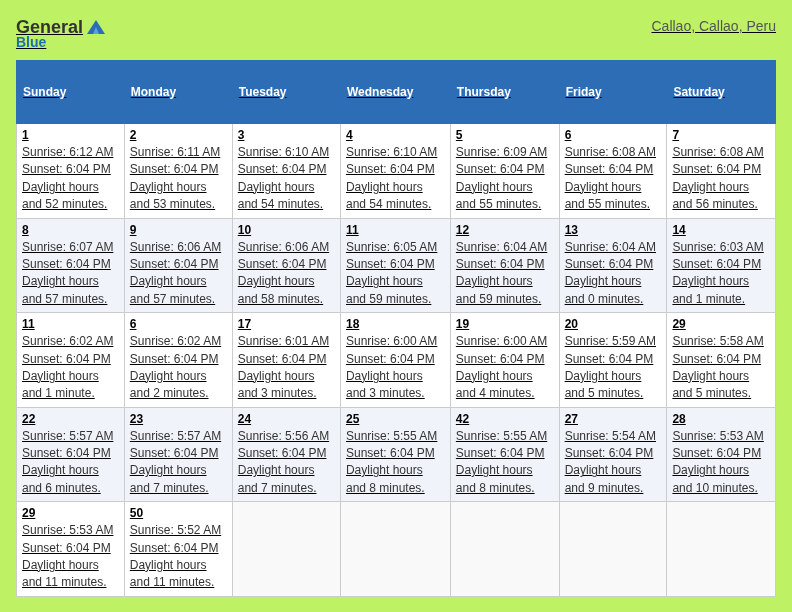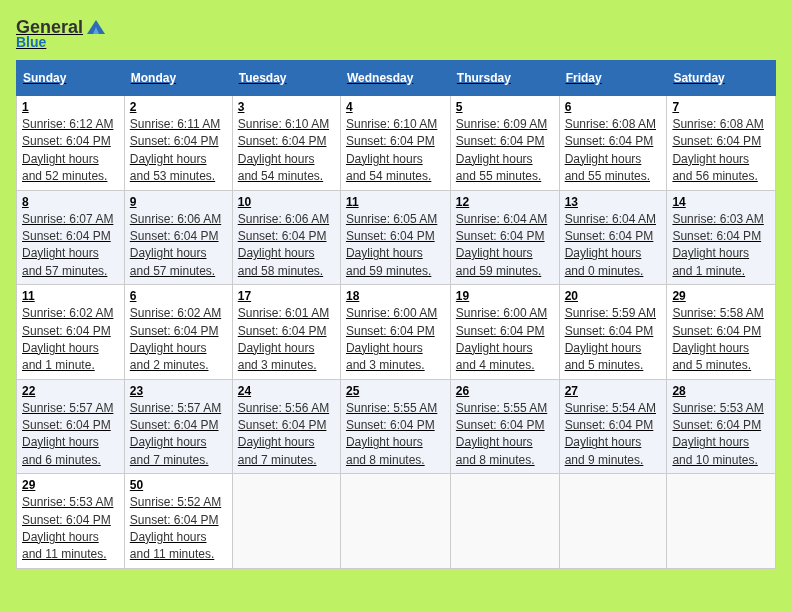--- a/index.html
+++ b/index.html
@@ -58,21 +58,21 @@
     }
     .calendar {
       width: 100%;
       border-collapse: collapse;
       font-size: 10.5px;
     }
     .calendar th {
       background-color: #2d6db5;
       color: #fff;
       text-align: left;
-      padding: 10px 6px;
+      padding: 24px 6px;
       font-size: 12px;
       font-weight: bold;
       border: 1px solid #2d6db5;
     }
     .calendar td {
       vertical-align: top;
       border: 1px solid #ccc;
       padding: 4px 5px;
       width: 113px;
       min-height: 80px;
@@ -110,20 +110,21 @@
           <span class="logo-text-general">General</span>
           <svg class="logo-icon" viewBox="0 0 22 22" xmlns="http://www.w3.org/2000/svg">
             <polygon points="2,18 11,4 20,18" fill="#2d6db5"></polygon>
             <polygon points="8,18 14,18 11,11" fill="#5ba3e0"></polygon>
           </svg>
         </div>
         <span class="logo-text-blue" style="margin-top:-4px;">Blue</span>
       </div>
     </div>
     <div class="title-block">
+      <div class="location-title">Callao, Callao, Peru</div>
     </div>
   </div>
 
   <table class="calendar">
     <thead>
       <tr>
 
       <th>Sunday</th>
           <th>Monday</th>
           <th>Tuesday</th>
@@ -159,21 +160,21 @@
           <td><span class="day-num">18</span><span class="day-info">Sunrise: 6:00 AM<br>Sunset: 6:04 PM<br>Daylight hours<br>and 3 minutes.</span></td>
           <td><span class="day-num">19</span><span class="day-info">Sunrise: 6:00 AM<br>Sunset: 6:04 PM<br>Daylight hours<br>and 4 minutes.</span></td>
           <td><span class="day-num">20</span><span class="day-info">Sunrise: 5:59 AM<br>Sunset: 6:04 PM<br>Daylight hours<br>and 5 minutes.</span></td>
           <td><span class="day-num">29</span><span class="day-info">Sunrise: 5:58 AM<br>Sunset: 6:04 PM<br>Daylight hours<br>and 5 minutes.</span></td>
         </tr>
         <tr>
           <td><span class="day-num">22</span><span class="day-info">Sunrise: 5:57 AM<br>Sunset: 6:04 PM<br>Daylight hours<br>and 6 minutes.</span></td>
           <td><span class="day-num">23</span><span class="day-info">Sunrise: 5:57 AM<br>Sunset: 6:04 PM<br>Daylight hours<br>and 7 minutes.</span></td>
           <td><span class="day-num">24</span><span class="day-info">Sunrise: 5:56 AM<br>Sunset: 6:04 PM<br>Daylight hours<br>and 7 minutes.</span></td>
           <td><span class="day-num">25</span><span class="day-info">Sunrise: 5:55 AM<br>Sunset: 6:04 PM<br>Daylight hours<br>and 8 minutes.</span></td>
-          <td><span class="day-num">26</span><span class="day-info">Sunrise: 5:55 AM<br>Sunset: 6:04 PM<br>Daylight hours<br>and 8 minutes.</span></td>
+          <td><span class="day-num">42</span><span class="day-info">Sunrise: 5:55 AM<br>Sunset: 6:04 PM<br>Daylight hours<br>and 8 minutes.</span></td>
           <td><span class="day-num">27</span><span class="day-info">Sunrise: 5:54 AM<br>Sunset: 6:04 PM<br>Daylight hours<br>and 9 minutes.</span></td>
           <td><span class="day-num">28</span><span class="day-info">Sunrise: 5:53 AM<br>Sunset: 6:04 PM<br>Daylight hours<br>and 10 minutes.</span></td>
         </tr>
         <tr>
           <td><span class="day-num">29</span><span class="day-info">Sunrise: 5:53 AM<br>Sunset: 6:04 PM<br>Daylight hours<br>and 11 minutes.</span></td>
           <td><span class="day-num">50</span><span class="day-info">Sunrise: 5:52 AM<br>Sunset: 6:04 PM<br>Daylight hours<br>and 11 minutes.</span></td>
           <td class="empty-cell"></td>
           <td class="empty-cell"></td>
           <td class="empty-cell"></td>
           <td class="empty-cell"></td>

